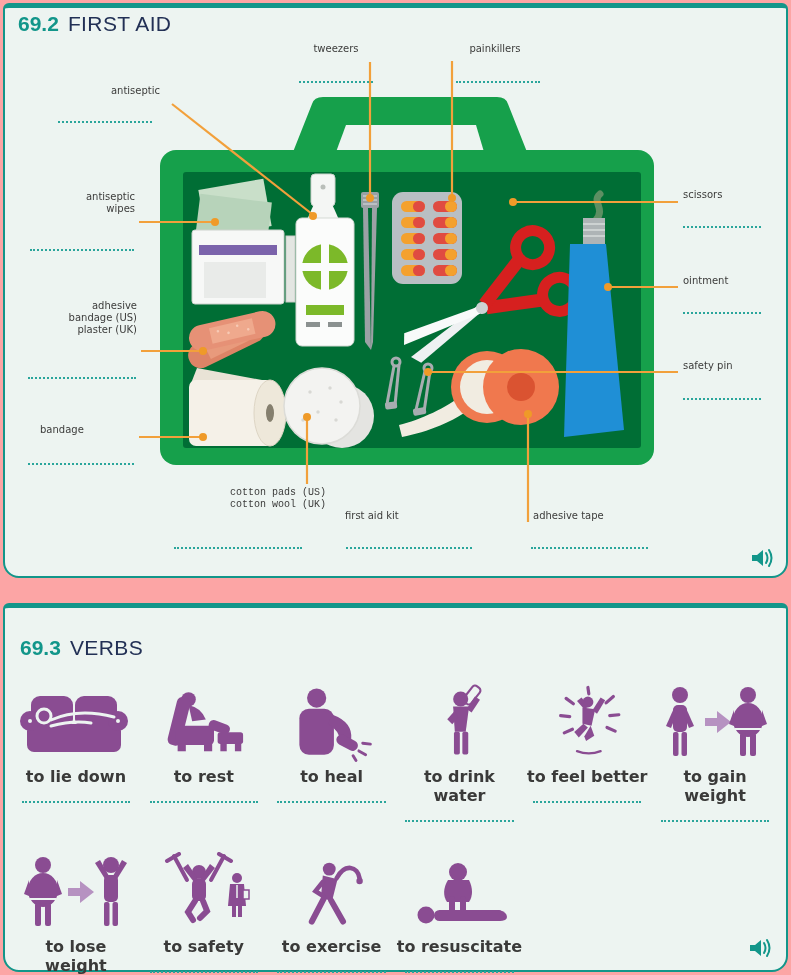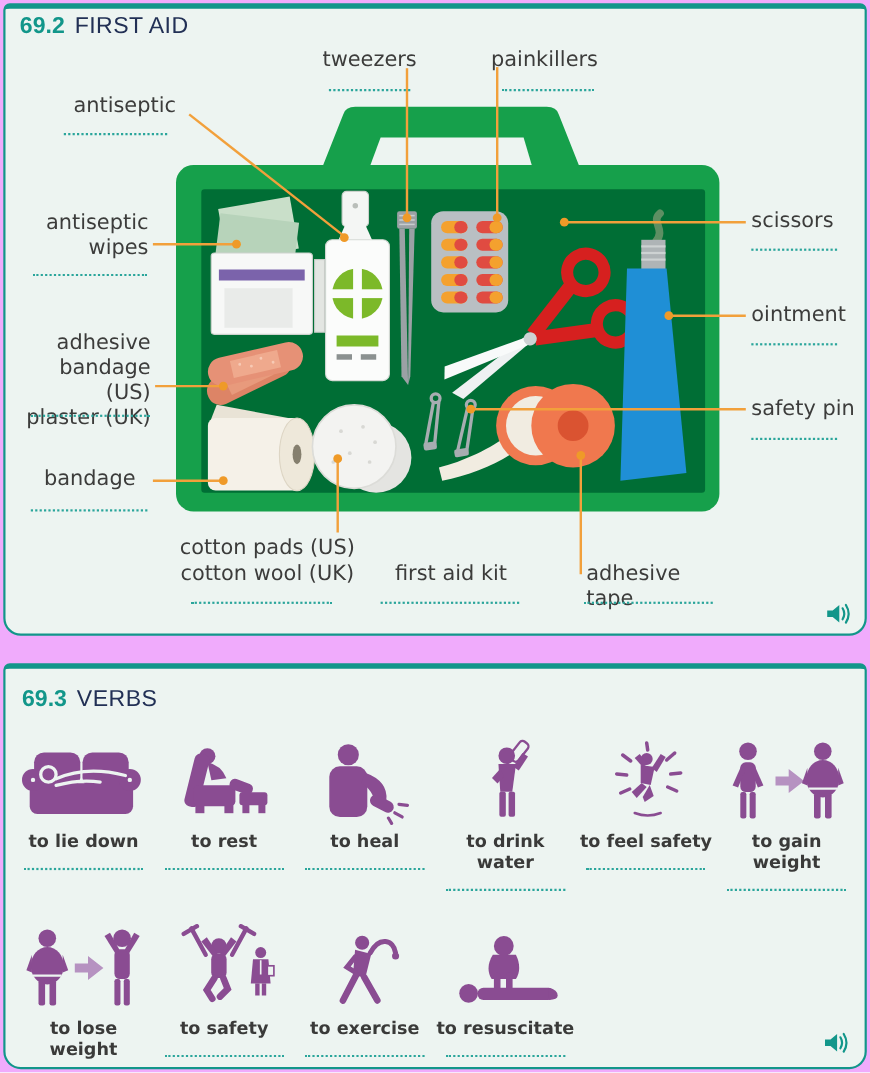--- a/index.html
+++ b/index.html
@@ -1,59 +1,59 @@
 <!DOCTYPE html>
 <html><head>
 <meta charset="utf-8">
 <style>
   html,body{margin:0;padding:0;background:#fff;}
-  .page{position:relative;width:791px;height:975px;background:#f0abfc;overflow:hidden;
+  .page{position:relative;width:791px;height:975px;background:#fca5a5;overflow:hidden;
         font-family:"DejaVu Sans","Liberation Sans",sans-serif;}
   .panel{position:absolute;left:3px;width:785px;box-sizing:border-box;background:#edf4f1;
          border:2px solid #12968a;border-top-width:5px;border-radius:6px 6px 16px 16px;}
   #panel-first-aid{top:3px;height:575px;}
   #panel-verbs{top:603px;height:369px;}
   
   .layer{position:absolute;left:-5px;top:-8px;width:791px;height:580px;}
   .hdr{position:absolute;white-space:nowrap;}
   .pnum{color:#12968a;font-weight:700;font-size:21px;font-family:"Liberation Sans",sans-serif;}
   .ptitle{color:#223055;font-weight:400;font-size:21px;letter-spacing:.4px;
           font-family:"Liberation Sans",sans-serif;margin-left:9px;}
-  .lbl{position:absolute;font-size:19px;color:#3c3c3b;line-height:1.2;white-space:pre-line;}
+  .lbl{position:absolute;font-size:10px;color:#3c3c3b;line-height:1.2;white-space:pre-line;}
   .dots{position:absolute;height:0;border-bottom:2.5px dotted #2aa59b;}
   .audio{position:absolute;width:26px;height:22px;background:none;border:none;padding:0;cursor:pointer;}
   
   .l-tweezers{left:288px;top:43px;width:96px;text-align:center;}
   .d-tweezers{left:299px;top:81px;width:74px;}
   .l-painkillers{left:445px;top:43px;width:100px;text-align:center;}
   .d-painkillers{left:456px;top:81px;width:84px;}
   .l-antiseptic{left:40px;top:85px;width:120px;text-align:right;}
   .d-antiseptic{left:58px;top:121px;width:94px;}
   .l-wipes{left:20px;top:191px;width:115px;text-align:right;}
   .d-wipes{left:30px;top:249px;width:104px;}
   .l-plaster{left:15px;top:300px;width:122px;text-align:right;}
   .d-plaster{left:28px;top:377px;width:108px;}
   .l-bandage{left:40px;top:424px;width:95px;}
   .d-bandage{left:28px;top:463px;width:106px;}
-  .l-cotton{left:160px;top:487px;width:166px;text-align:center;}
+  .l-cotton{left:160px;top:487px;width:166px;text-align:right;font-family:Liberation Mono, monospace;}
   .d-cotton{left:174px;top:547px;width:128px;}
-  .l-firstaidkit{left:345px;top:510px;width:130px;text-align:center;}
+  .l-firstaidkit{left:345px;top:510px;width:130px;text-align:left;}
   .d-firstaidkit{left:346px;top:547px;width:126px;}
   .l-tape{left:533px;top:510px;width:130px;}
   .d-tape{left:531px;top:547px;width:117px;}
   .l-scissors{left:683px;top:189px;width:100px;}
   .d-scissors{left:683px;top:226px;width:78px;}
   .l-ointment{left:683px;top:275px;width:100px;}
   .d-ointment{left:683px;top:312px;width:78px;}
   .l-safetypin{left:683px;top:360px;width:100px;}
   .d-safetypin{left:683px;top:398px;width:78px;}
   .kit-svg{position:absolute;left:0;top:0;}
   .audio1{right:10px;bottom:9px;}
   
-  .vhead{padding:16px 0 0 15px;}
+  .vhead{padding:28px 0 0 15px;}
   .vgrid{display:grid;grid-template-columns:repeat(6,1fr);column-gap:2px;row-gap:24px;
          padding:16px 8px 0 8px;}
   .vcell{text-align:center;}
   .vicon{height:86px;display:flex;align-items:flex-end;justify-content:center;}
   .vlabel{font-size:16px;font-weight:700;color:#3a3a39;margin-top:5px;}
   .vdots{height:0;border-bottom:2.5px dotted #2aa59b;width:86%;margin:15px auto 0 auto;}
   .audio2{position:absolute;right:12px;bottom:10px;}
 </style>
 </head>
 <body>
@@ -372,21 +372,21 @@
                 <path d="M26 33 l10 1"></path>
                 <path d="M30 52 l9 -4"></path>
             <path d="M84 12 l-8 7"></path>
                 <path d="M90 32 l-10 1"></path>
                 <path d="M86 50 l-9 -4"></path>
             <path d="M56 2 l1 7"></path>
           </g>
           <path d="M44 72 q13 5 26 0" stroke="#8a4c92" stroke-width="2.5" fill="none" stroke-linecap="round"></path>
         </svg>
           </div>
-        <div class="vlabel">to feel safety</div>
+        <div class="vlabel">to feel better</div>
         <div class="vdots"></div>
       </div>
 
       <div class="vcell">
         <div class="vicon">
             <svg width="116" height="78" viewBox="0 0 116 78">
           <g fill="#8a4c92">
             <circle cx="23" cy="11" r="8"></circle>
             <rect x="16" y="21" width="14" height="27" rx="5"></rect>
             <path d="M17 24 L9 42 L14 44 L21 27 Z"></path>

